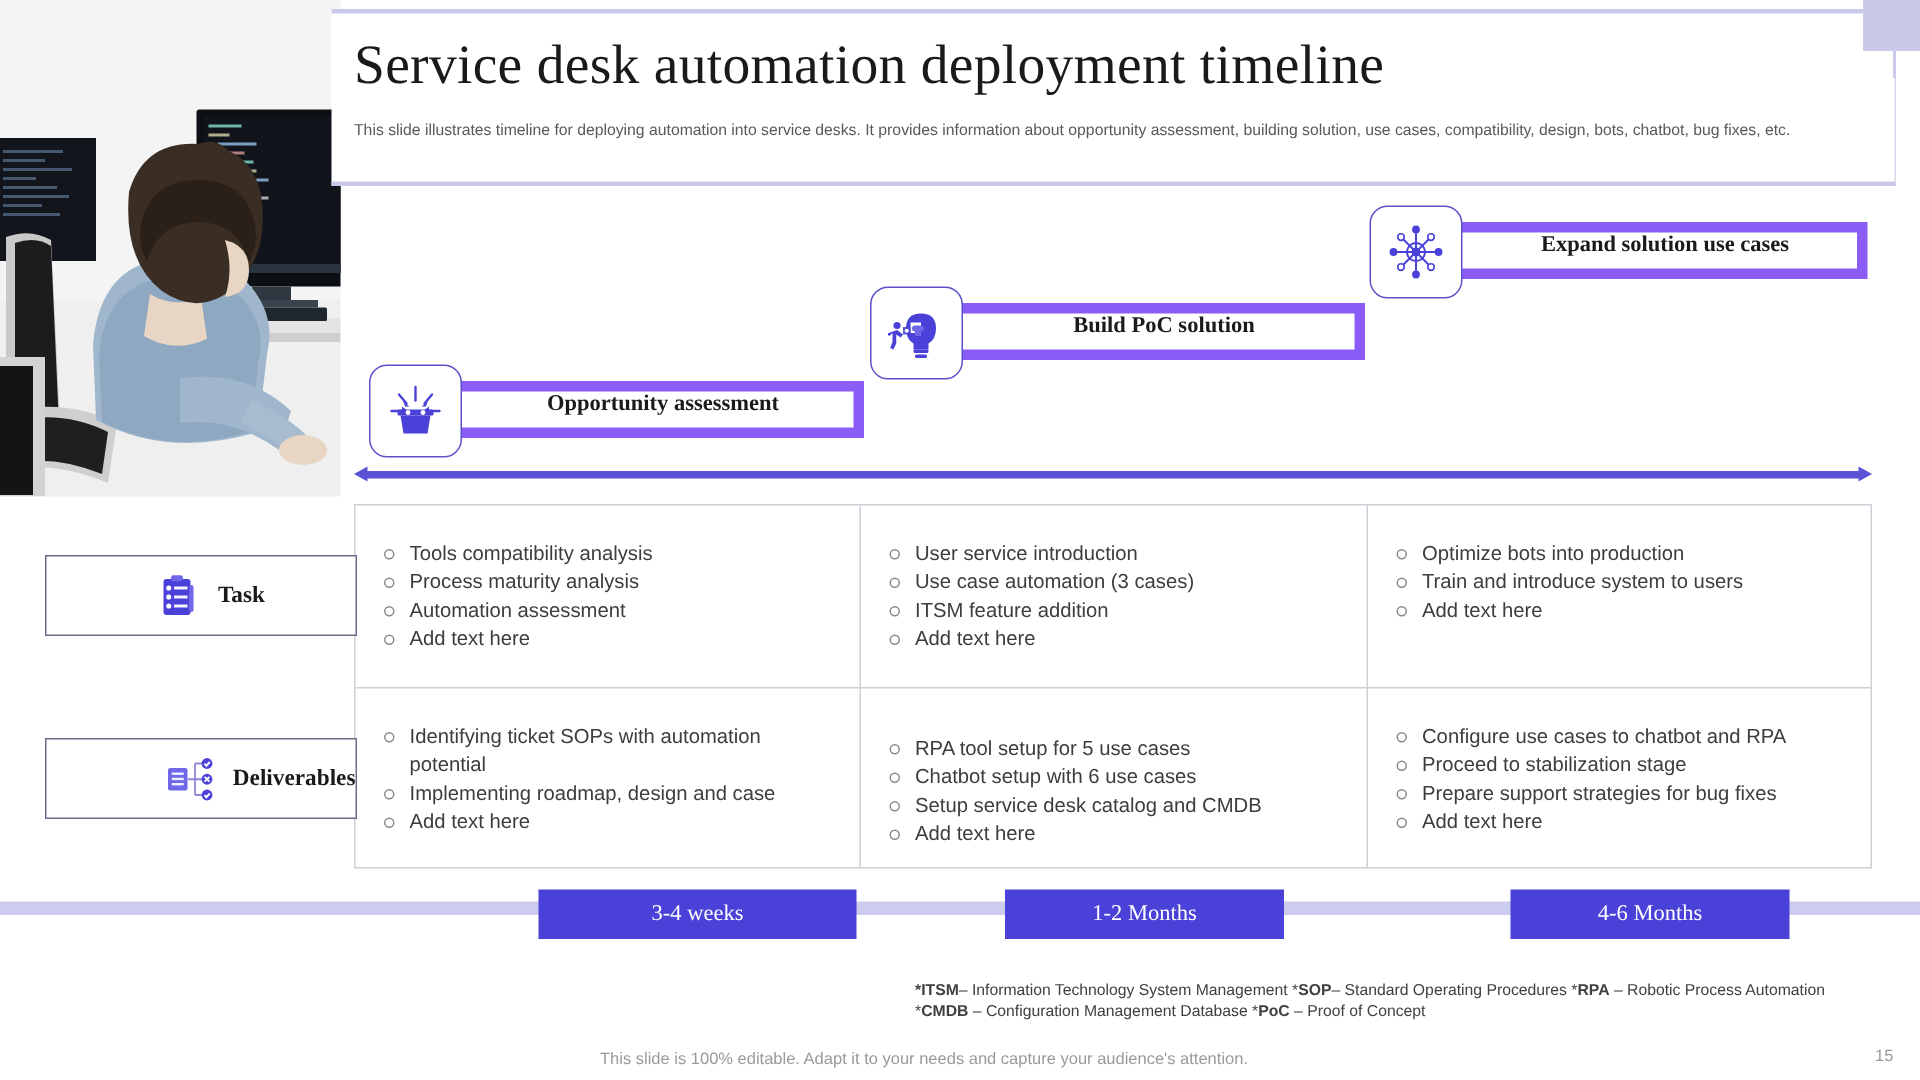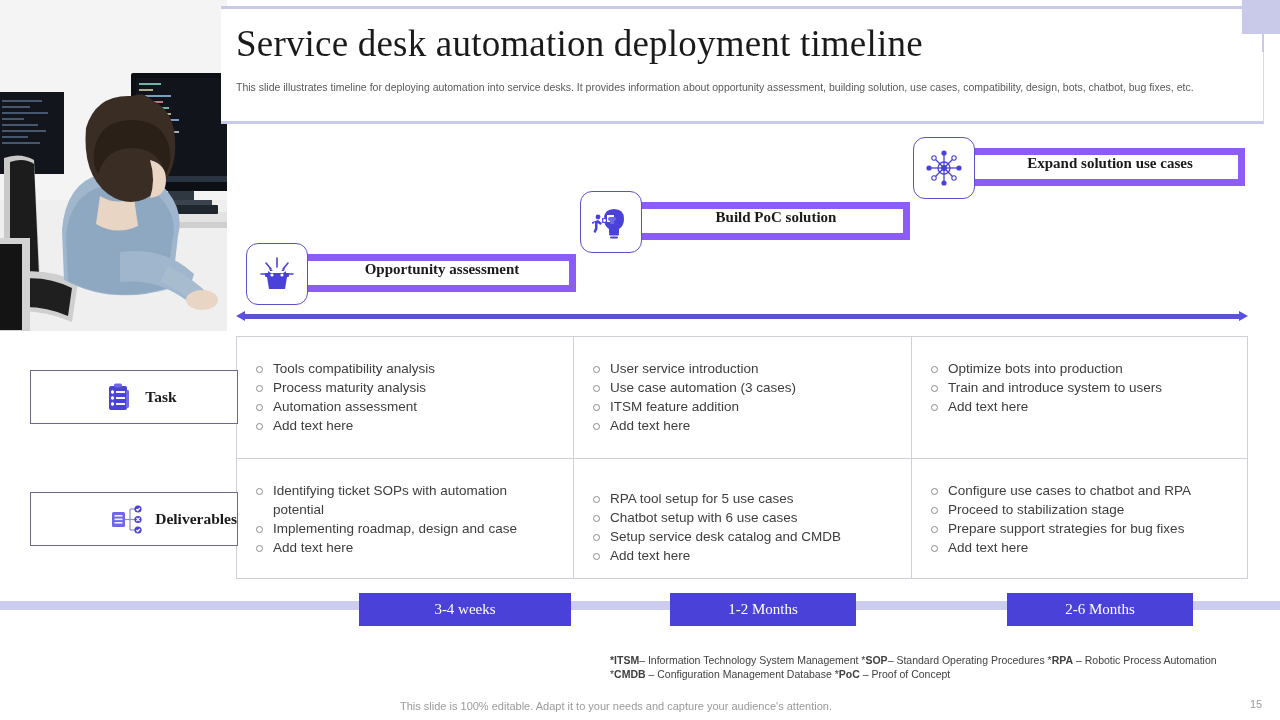--- a/index.html
+++ b/index.html
@@ -407,21 +407,21 @@
         <circle cx="28" cy="27" r="3.6" fill="#4a41d8"></circle>
         <path d="M26.3 27.1 l1.3 1.4 l2.2 -2.5" stroke="#fff" stroke-width="1.3" fill="none"></path>
       </svg>
     </div>
     <div class="tx">Deliverables</div>
   </div>
 
   <div class="band"></div>
   <div class="badge" id="badge0">3-4 weeks</div>
   <div class="badge" id="badge1">1-2 Months</div>
-  <div class="badge" id="badge2">2-6 Months</div>
+  <div class="badge" id="badge2">4-6 Months</div>
 
   <div class="footnote">
     <b>*ITSM</b><span>– Information Technology System Management *</span><b>SOP</b><span>– Standard Operating Procedures *</span><b>RPA</b><span> – Robotic Process Automation *</span><b>CMDB</b><span> – Configuration Management Database  *</span><b>PoC</b><span> – Proof of Concept</span>
   </div>
 
   <div class="footer">This slide is 100% editable. Adapt it to your needs and capture your audience's attention.</div>
   <div class="pageno">15</div>
 
 </div>
 

